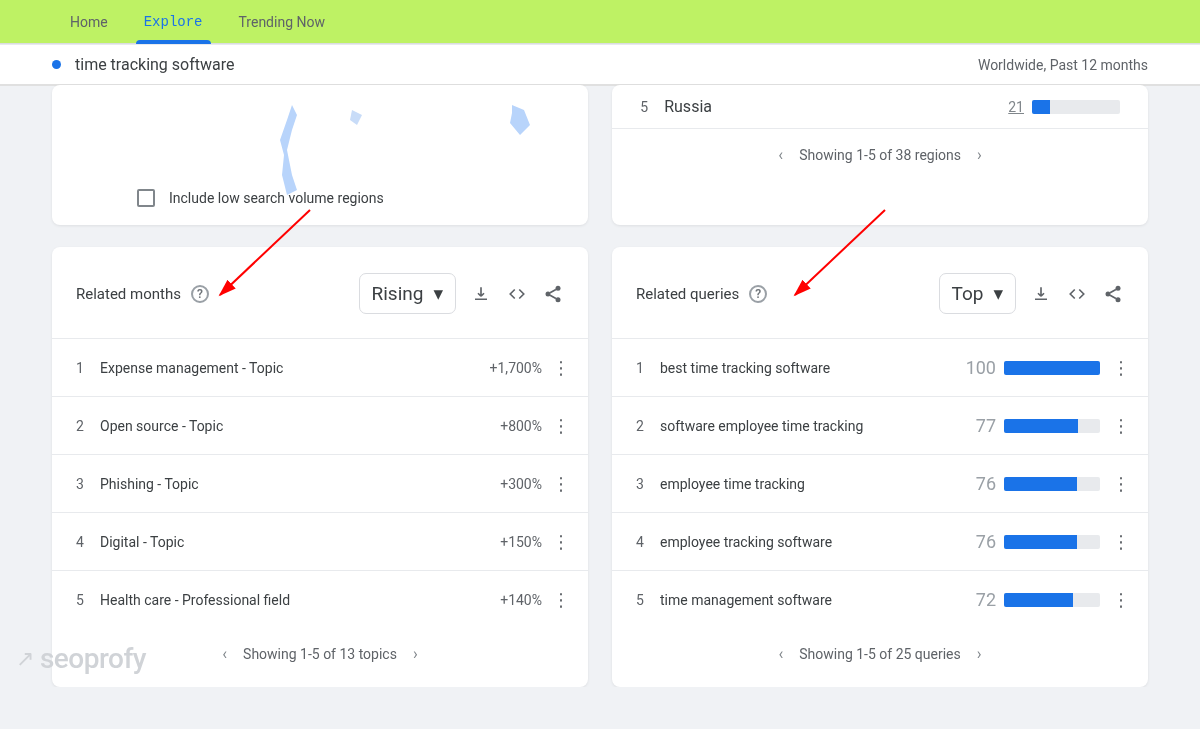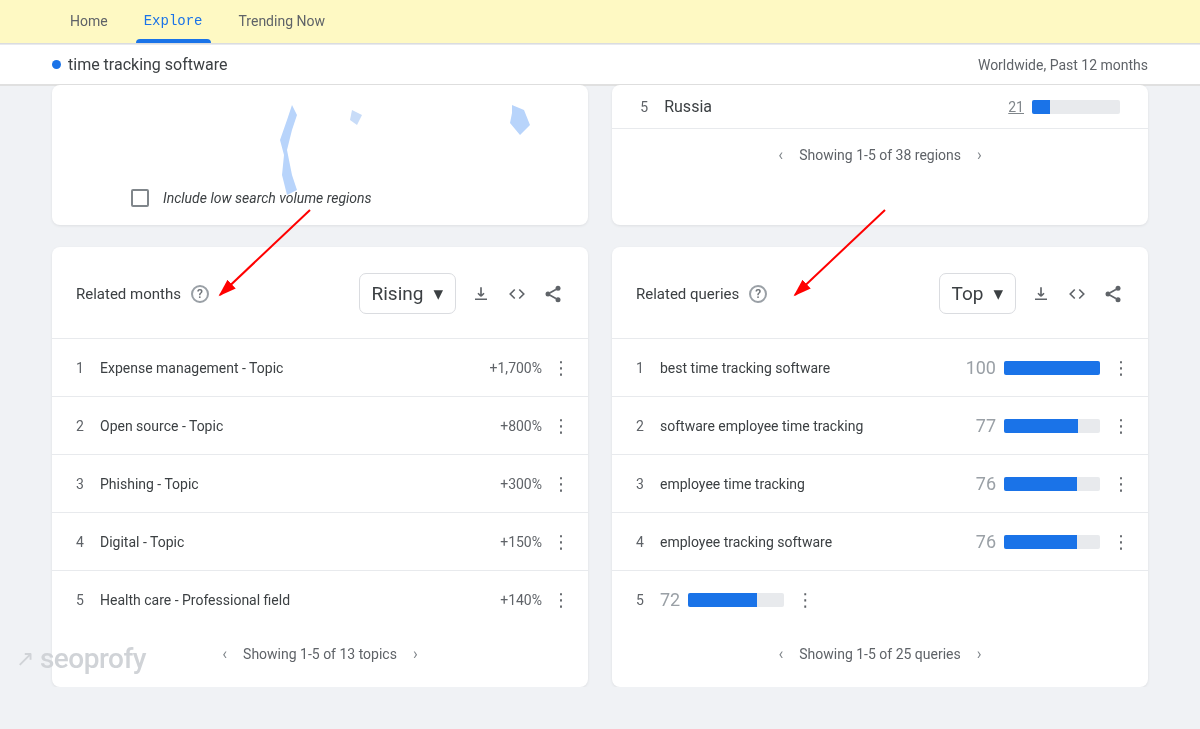--- a/index.html
+++ b/index.html
@@ -1,35 +1,35 @@
 <!DOCTYPE html>
 <html><head>
   <meta charset="utf-8">
   <style>
     * { box-sizing: border-box; margin: 0; padding: 0; }
     body { font-family: 'Google Sans', Roboto, Arial, sans-serif; background: #f0f2f5; color: #202124; width: 1200px; position: relative; }
     
-    .top-nav { background: #fef9c3; border-bottom: 1px solid #dadce0; display: flex; padding: 0 52px; height: 44px; align-items: flex-end; }
+    .top-nav { background: #bef264; border-bottom: 1px solid #dadce0; display: flex; padding: 0 52px; height: 44px; align-items: center; }
     .nav-item { padding: 0 18px; height: 44px; display: flex; align-items: center; color: #5f6368; font-size: 14px; cursor: pointer; position: relative; }
     .nav-item.active { color: #1a73e8; font-family: Liberation Mono, monospace; }
     .nav-item.active::after { content: ''; position: absolute; bottom: 0; left: 10px; right: 10px; height: 4px; background: #1a73e8; border-radius: 4px 4px 0 0; }
     
     .search-bar { background: #fff; border-bottom: 2px solid #e0e0e0; border-top: 1px solid #e8eaed; padding: 10px 52px; display: flex; align-items: center; justify-content: space-between; }
-    .search-term { display: flex; align-items: center; gap: 7px; }
+    .search-term { display: flex; align-items: center; gap: 14px; }
     .blue-dot { width: 9px; height: 9px; border-radius: 50%; background: #1a73e8; }
     .search-text { color: #3c4043; font-size: 16px; }
     .search-filter { color: #5f6368; font-size: 14px; }
     
     .content { padding: 0 52px; }
     .top-cards { margin-top: -1px; margin-bottom: 22px; }
     .top-card-row { display: flex; gap: 24px; }
     
     .map-card { background: #fff; border-radius: 8px; box-shadow: 0 1px 3px rgba(0,0,0,0.08); width: 540px; padding: 0 24px 24px; position: relative; height: 140px; overflow: hidden; }
     .map-svg { position: absolute; top: -50px; left: 40px; }
-    .checkbox-row { position: absolute; bottom: 18px; left: 79px; display: flex; align-items: center; gap: 14px; font-style: italic; }
+    .checkbox-row { position: absolute; bottom: 18px; left: 85px; display: flex; align-items: center; gap: 14px; }
     .checkbox { width: 18px; height: 18px; border: 2px solid #80868b; border-radius: 2px; cursor: pointer; }
     .checkbox-label { font-size: 14px; color: #3c4043; }
     
     .region-card { background: #fff; border-radius: 8px; box-shadow: 0 1px 3px rgba(0,0,0,0.08); width: 540px; height: 140px; padding: 0; }
     .region-row { display: flex; align-items: center; padding: 12px 28px; border-bottom: 1px solid #e8eaed; }
     .region-rank { color: #5f6368; font-size: 14px; width: 20px; }
     .region-name { color: #3c4043; font-size: 16px; flex: 1; margin-left: 4px; }
     .region-value { color: #80868b; font-size: 14px; margin-right: 8px; text-decoration: underline; }
     .region-bar-track { width: 88px; height: 14px; background: #e8eaed; border-radius: 2px; overflow: hidden; }
     .region-bar-fill { height: 100%; background: #1a73e8; }
@@ -249,20 +249,21 @@
     <span class="list-rank">4</span>
     <span class="list-text">employee tracking software</span>
     <span class="list-value-grey">76</span>
     <div class="list-bar-track">
               <div class="list-bar-fill" style="width:76%"></div>
             </div>
     <span class="more-icon">⋮</span>
           </div>
           <div class="list-row">
     <span class="list-rank">5</span>
+    <span class="list-text">time management software</span>
     <span class="list-value-grey">72</span>
     <div class="list-bar-track">
               <div class="list-bar-fill" style="width:72%"></div>
             </div>
     <span class="more-icon">⋮</span>
           </div>
         </div>
       <div class="pagination">
         <span class="chevron">‹</span>
         <span class="pagination-text">Showing 1-5 of 25 queries</span>

